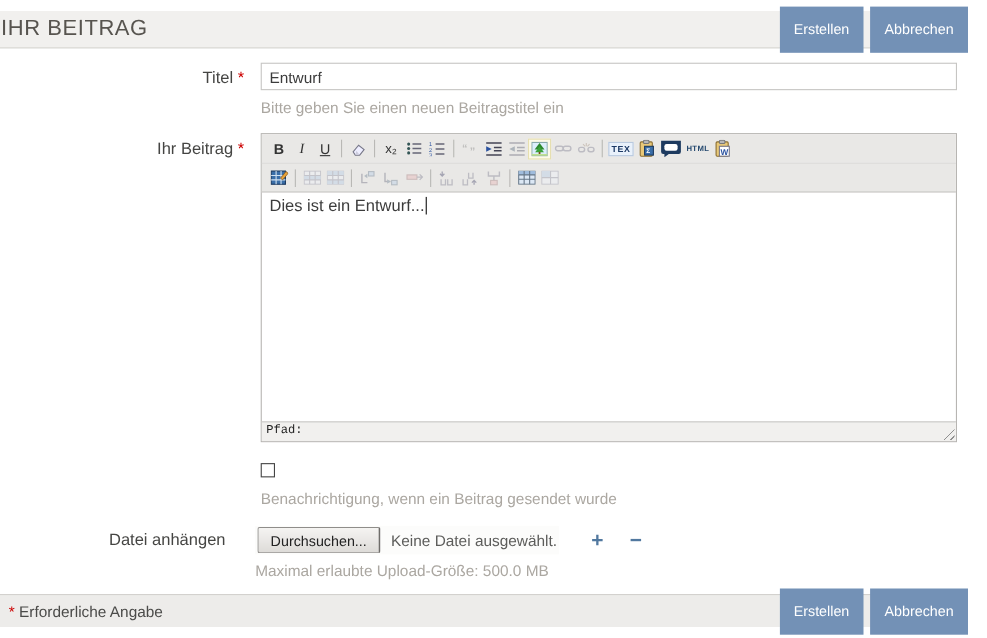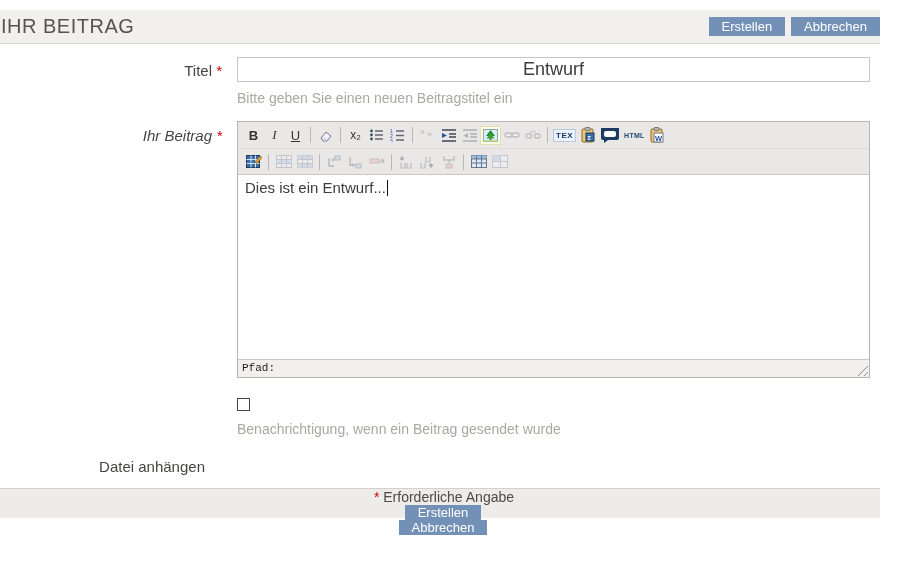--- a/index.html
+++ b/index.html
@@ -17,36 +17,36 @@
     border-bottom:1px solid #d8d6d2;
     display:flex; align-items:center; padding-right:0;
   }
   .page-title {
     flex:1; font-size:20px; font-weight:400; color:#57544f;
     letter-spacing:.5px; margin-left:1px; white-space:nowrap; overflow:hidden;
   }
   .btn {
     background:#7391b6; color:#fff; border:none; cursor:pointer;
     font-family:"Liberation Sans", sans-serif; font-size:13px;
-    height:19px; padding:0 13px; margin-left:6px;
+    height:42px; padding:0 13px; margin-left:6px;
   }
   .btn.draft { background:#7e9bc2; font-size:14px; width:217px; height:28px; }
 
   
   .main { padding-top:8px; }
   .row { display:flex; margin-bottom:0; }
   .lblcol { width:222px; text-align:right; flex:none; font-size:15px; color:#454543; }
   .fldcol { margin-left:15px; flex:1; }
   .req { color:#cc0000; }
   .helper { color:#aba7a1; font-size:14px; margin-top:8px; }
 
   .txt-input {
     width:633px; height:25px; border:1px solid #c6c5c3; background:#fff;
-    font-family:"Liberation Sans", sans-serif; font-size:18px; color:#3c3c3c;
-    padding:2px 7px; outline:none;text-align:center;
+    font-family:"Liberation Sans", sans-serif; font-size:14px; color:#3c3c3c;
+    padding:2px 7px; outline:none;
   }
 
   
   .editor { width:633px; border:1px solid #b7b5b2; background:#fff; margin-top:2px; }
   .toolbar {
     background:#e9e8e6; display:flex; align-items:center;
     padding:3px 5px; min-height:27px;
   }
   .toolbar.r1 { border-bottom:1px solid #dddcda; }
   .toolbar.r2 { border-bottom:1px solid #c9c8c5; min-height:24px; }
@@ -59,21 +59,21 @@
   .tb-btn u { font-size:13px; }
   .tb-sep { width:1px; height:16px; background:#b9b8b5; margin:0 4px; flex:none; }
   .dim { opacity:.45; }
   .img-active { background:#fdfbe8; border:1px solid #e6dfb0; }
   .tex-chip {
     background:#e9f1fb; border:1px solid #b9c9de; color:#1d3a66;
     font-size:8px; font-weight:bold; padding:1px 2px; letter-spacing:.5px;
   }
   .html-chip { font-size:7px; font-weight:bold; color:#24486e; letter-spacing:.3px; }
   .content {
-    height:184px; padding:4px 7px; font-size:15px; color:#3c3c3c; cursor:text;
+    height:208px; padding:4px 7px; font-size:15px; color:#3c3c3c; cursor:text;
   }
   .caret { display:inline-block; width:1px; height:16px; background:#111; vertical-align:-3px; margin-left:1px; }
   .pathbar {
     height:18px; background:#f1f0ee; border-top:1px solid #c9c8c5;
     font-family:Liberation Mono, monospace; font-size:11px; color:#222;
     padding:2px 4px; position:relative;
   }
   .grip {
     position:absolute; right:1px; bottom:1px; width:13px; height:13px; cursor:nwse-resize;
     background:repeating-linear-gradient(135deg, transparent 0 3px, #8f8f8f 3px 4px);
@@ -100,21 +100,21 @@
   .nofile { font-size:14px; color:#5d5d5b; margin-left:9px; }
   .pm {
     font-size:19px; font-weight:bold; color:#51789f; cursor:pointer;
     margin-left:29px; line-height:1;
   }
   .pm.minus { margin-left:24px; }
 
   
   .footer {
     margin-top:13px; height:30px; background:#edecea; border-top:1px solid #d3d1ce;
-    display:flex; align-items:center;flex-direction:column;
+    display:flex; align-items:center;
   }
   .req-note { flex:1; font-size:14px; color:#4b4b49; margin-left:8px; }
   svg { display:block; }
 </style>
 </head>
 <body>
 
 <div class="page">
 
   <div class="header">
@@ -130,21 +130,21 @@
         <span>Titel</span>
         <span class="req">*</span>
       </div>
       <div class="fldcol">
         <input class="txt-input" type="text" value="Entwurf" style="">
         <div class="helper">Bitte geben Sie einen neuen Beitragstitel ein</div>
       </div>
     </div>
 
     <div class="row" style="margin-top:13px;">
-      <div class="lblcol" style="padding-top:8px;font-style:italic;">
+      <div class="lblcol" style="padding-top:8px;">
         <span>Ihr Beitrag</span>
         <span class="req">*</span>
       </div>
       <div class="fldcol">
         <div class="editor">
 
           <div class="toolbar r1">
             <span class="tb-btn">
                 <b>B</b>
               </span>
@@ -350,20 +350,31 @@
 
         <div class="cb-block">
           <span class="checkbox"></span>
           <div class="helper" style="margin-top:6px;">Benachrichtigung, wenn ein Beitrag gesendet wurde</div>
         </div>
       </div>
     </div>
 
     <div class="row attach-block">
       <div class="lblcol" style="padding-top:4px; padding-right:17px;">Datei anhängen</div>
+      <div class="fldcol" style="margin-left:10px;">
+        <div class="attach-line">
+          <div class="file-wrap">
+            <button class="browse-btn">Durchsuchen...</button>
+            <span class="nofile">Keine Datei ausgewählt.</span>
+          </div>
+          <span class="pm">+</span>
+          <span class="pm minus">−</span>
+        </div>
+        <div class="helper" style="margin-top:7px;">Maximal erlaubte Upload-Größe: 500.0 MB</div>
+      </div>
     </div>
   </div>
 
   <div class="footer">
     <div class="req-note">
       <span class="req">*</span>
       <span>Erforderliche Angabe</span>
     </div>
     <button class="btn">Erstellen</button>
     <button class="btn">Abbrechen</button>

